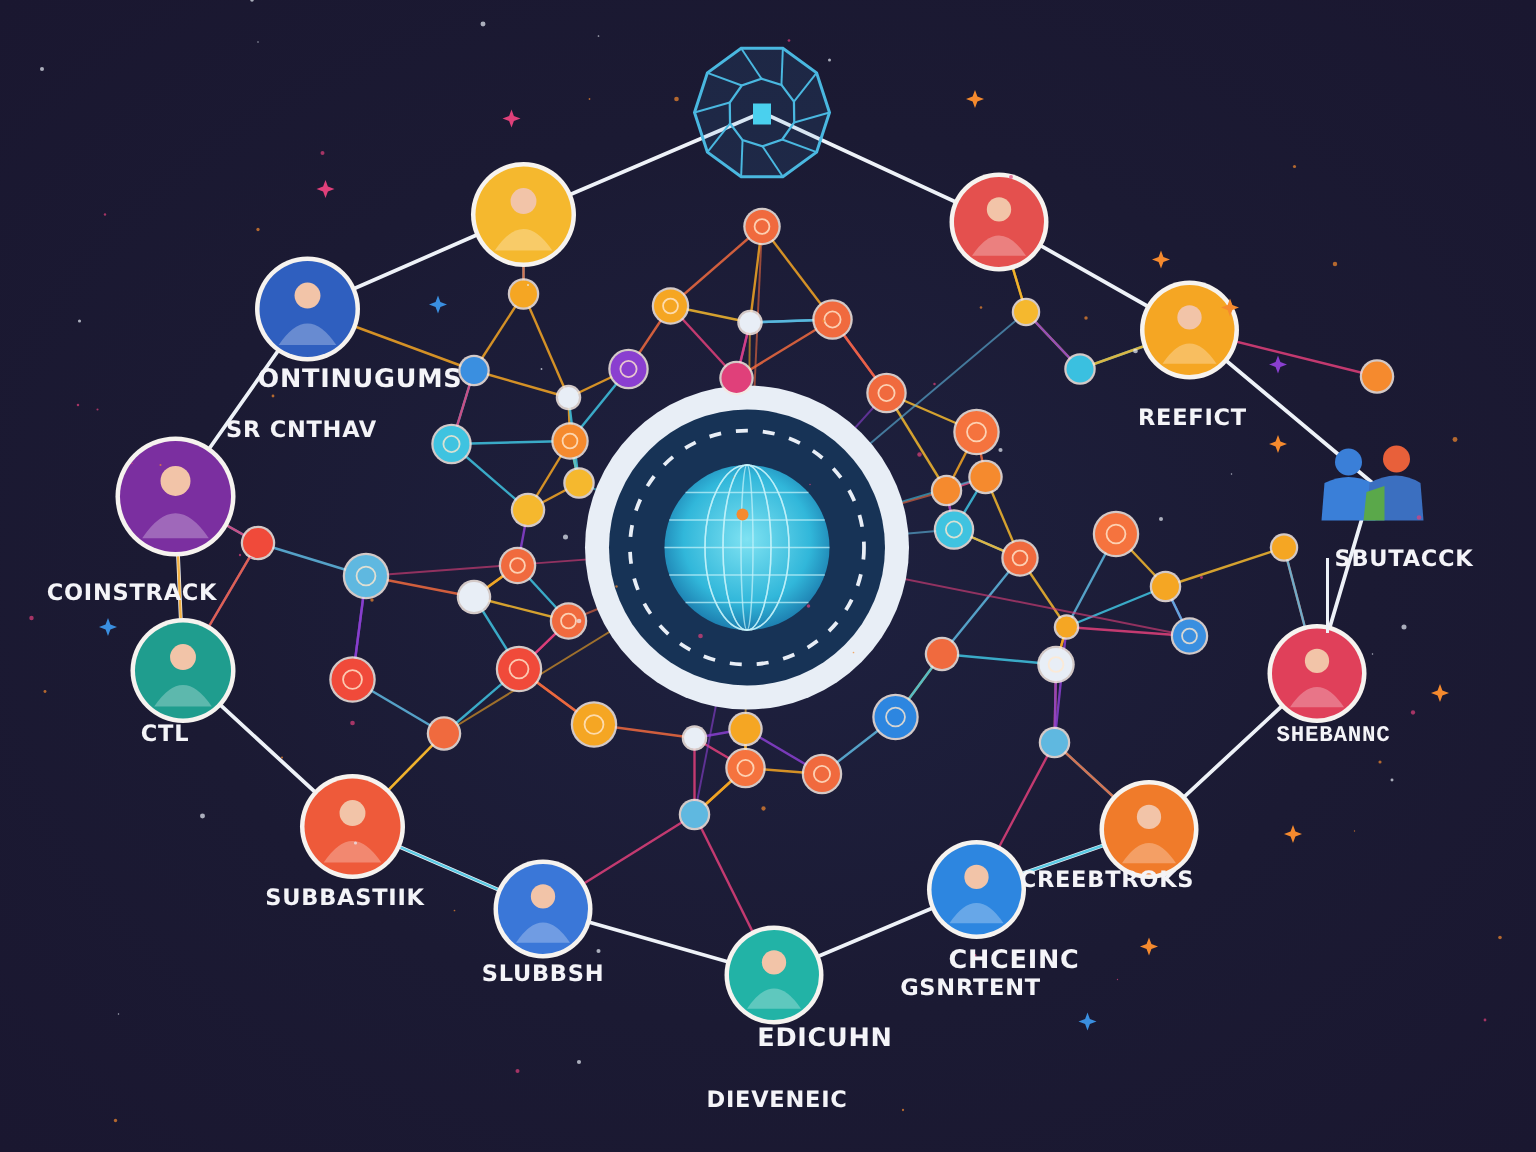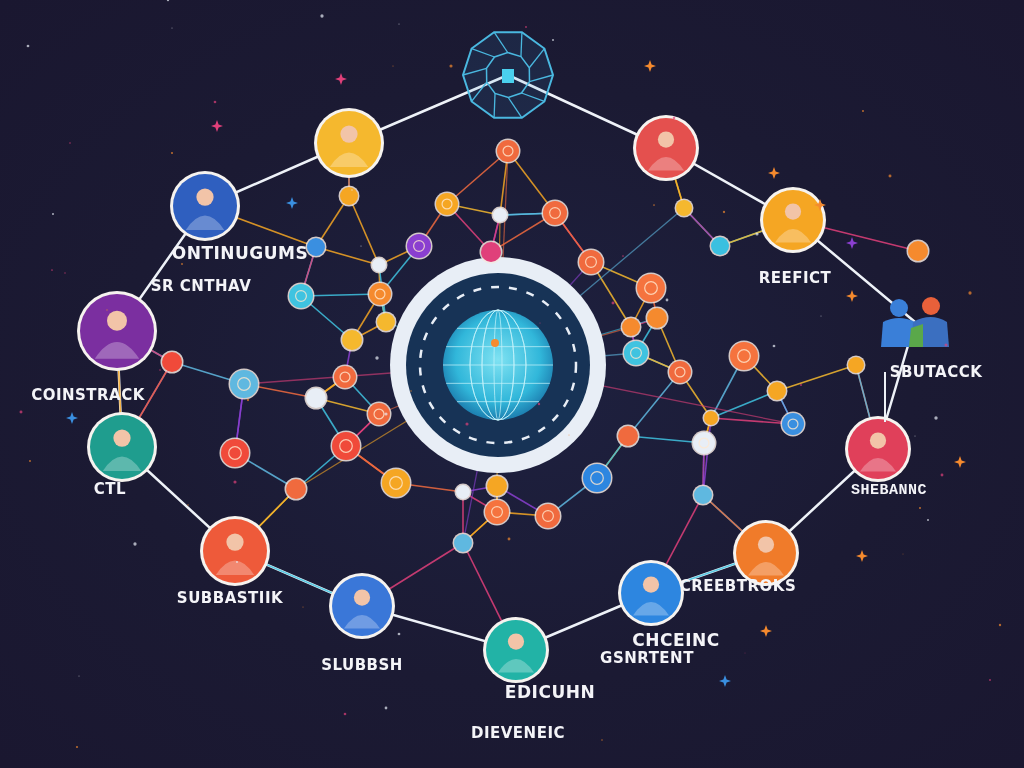--- a/index.html
+++ b/index.html
@@ -567,18 +567,18 @@
 <div id="labels">
     <div class="label small" style="left: 208px; top: 243px;">ONTINUGUMS</div>
     <div class="label" style="left: 201px; top: 277px;">SR CNTHAV</div>
     <div class="label" style="left: 88px; top: 366px; margin-top: 20px;">COINSTRACK</div>
     <div class="label" style="left: 110px; top: 480px;">CTL</div>
     <div class="label" style="left: 795px; top: 269px;">REEFICT</div>
     <div class="label" style="left: 936px; top: 363px; text-align: center;">SBUTACCK</div>
     <div class="label" style="left: 889px; top: 482px; font-family: Liberation Mono, monospace;">SHEBANNC</div>
     <div class="label" style="left: 738px; top: 577px;">CREEBTROKS</div>
     <div class="label" style="left: 230px; top: 589px;">SUBBASTIIK</div>
-    <div class="label" style="left: 362px; top: 656px;">SLUBBSH</div>
+    <div class="label" style="left: 362px; top: 640px;">SLUBBSH</div>
     <div class="label small" style="left: 644px; top: 630px;">CHCEINC</div>
     <div class="label" style="left: 647px; top: 649px; text-align: right;">GSNRTENT</div>
     <div class="label small" style="left: 518px; top: 682px;">EDICUHN</div>
     <div class="label" style="left: 518px; top: 700px; margin-top: 24px;">DIEVENEIC</div>
   </div>
 
 </body></html>

